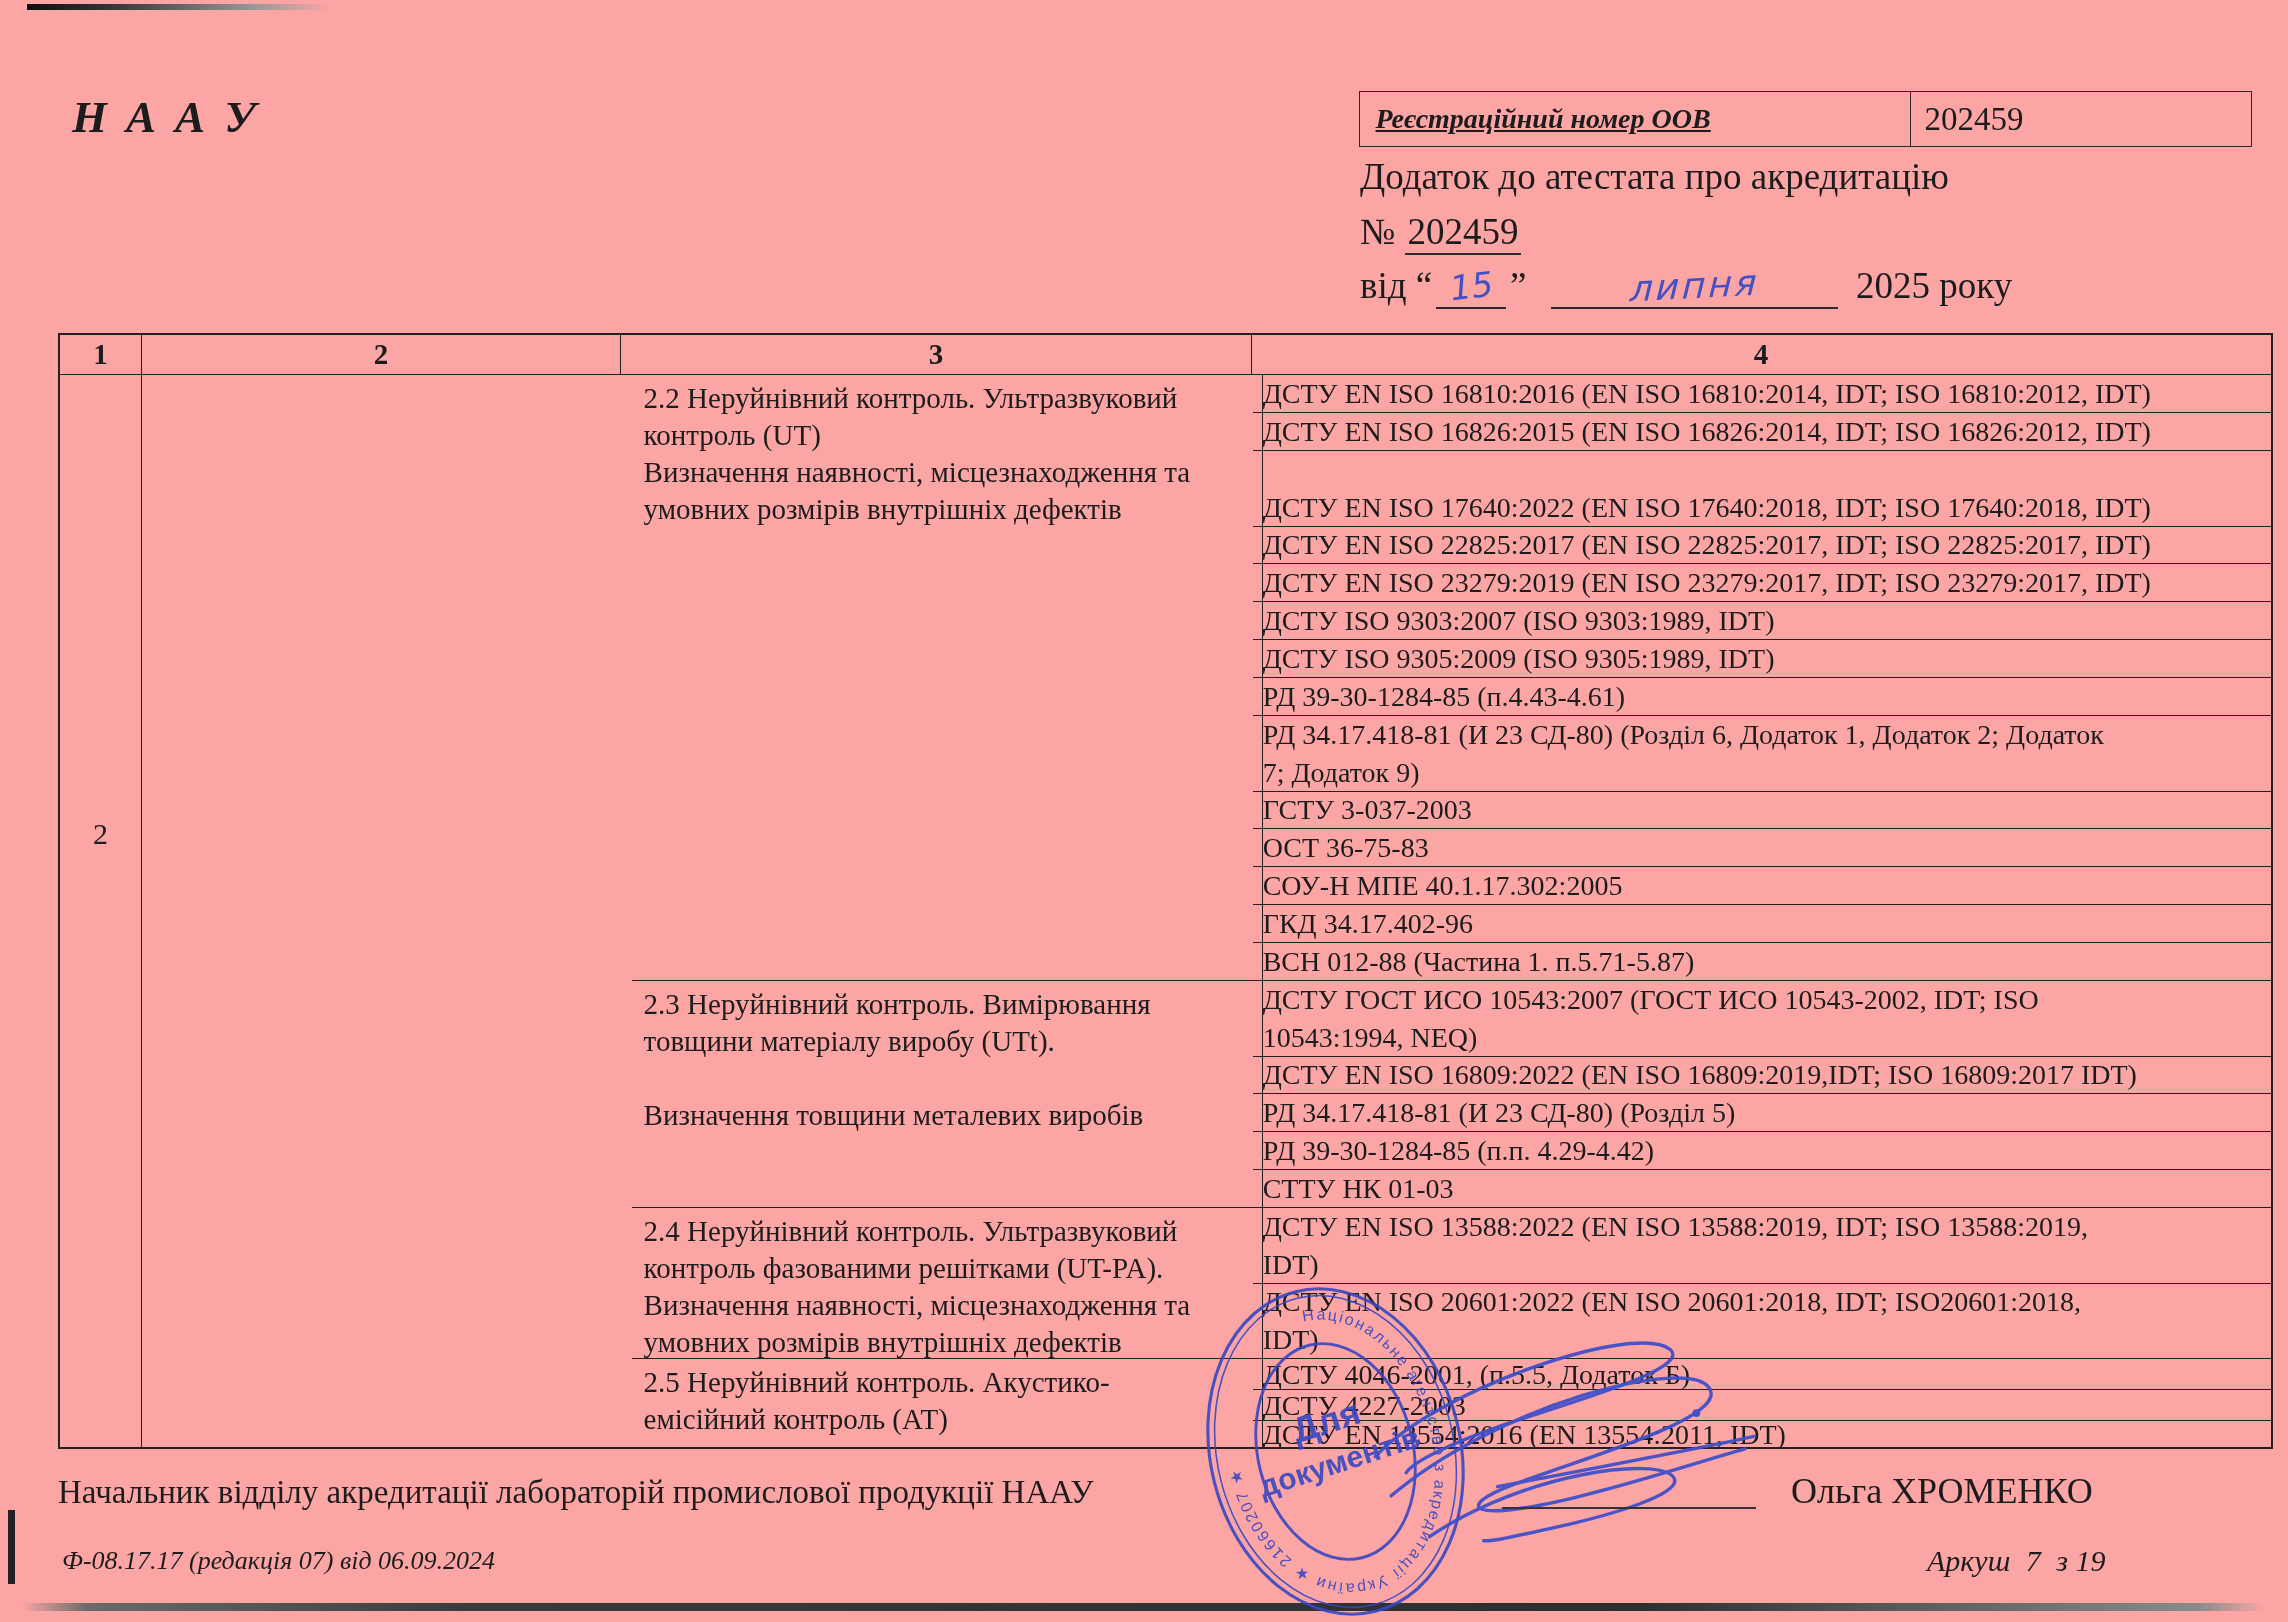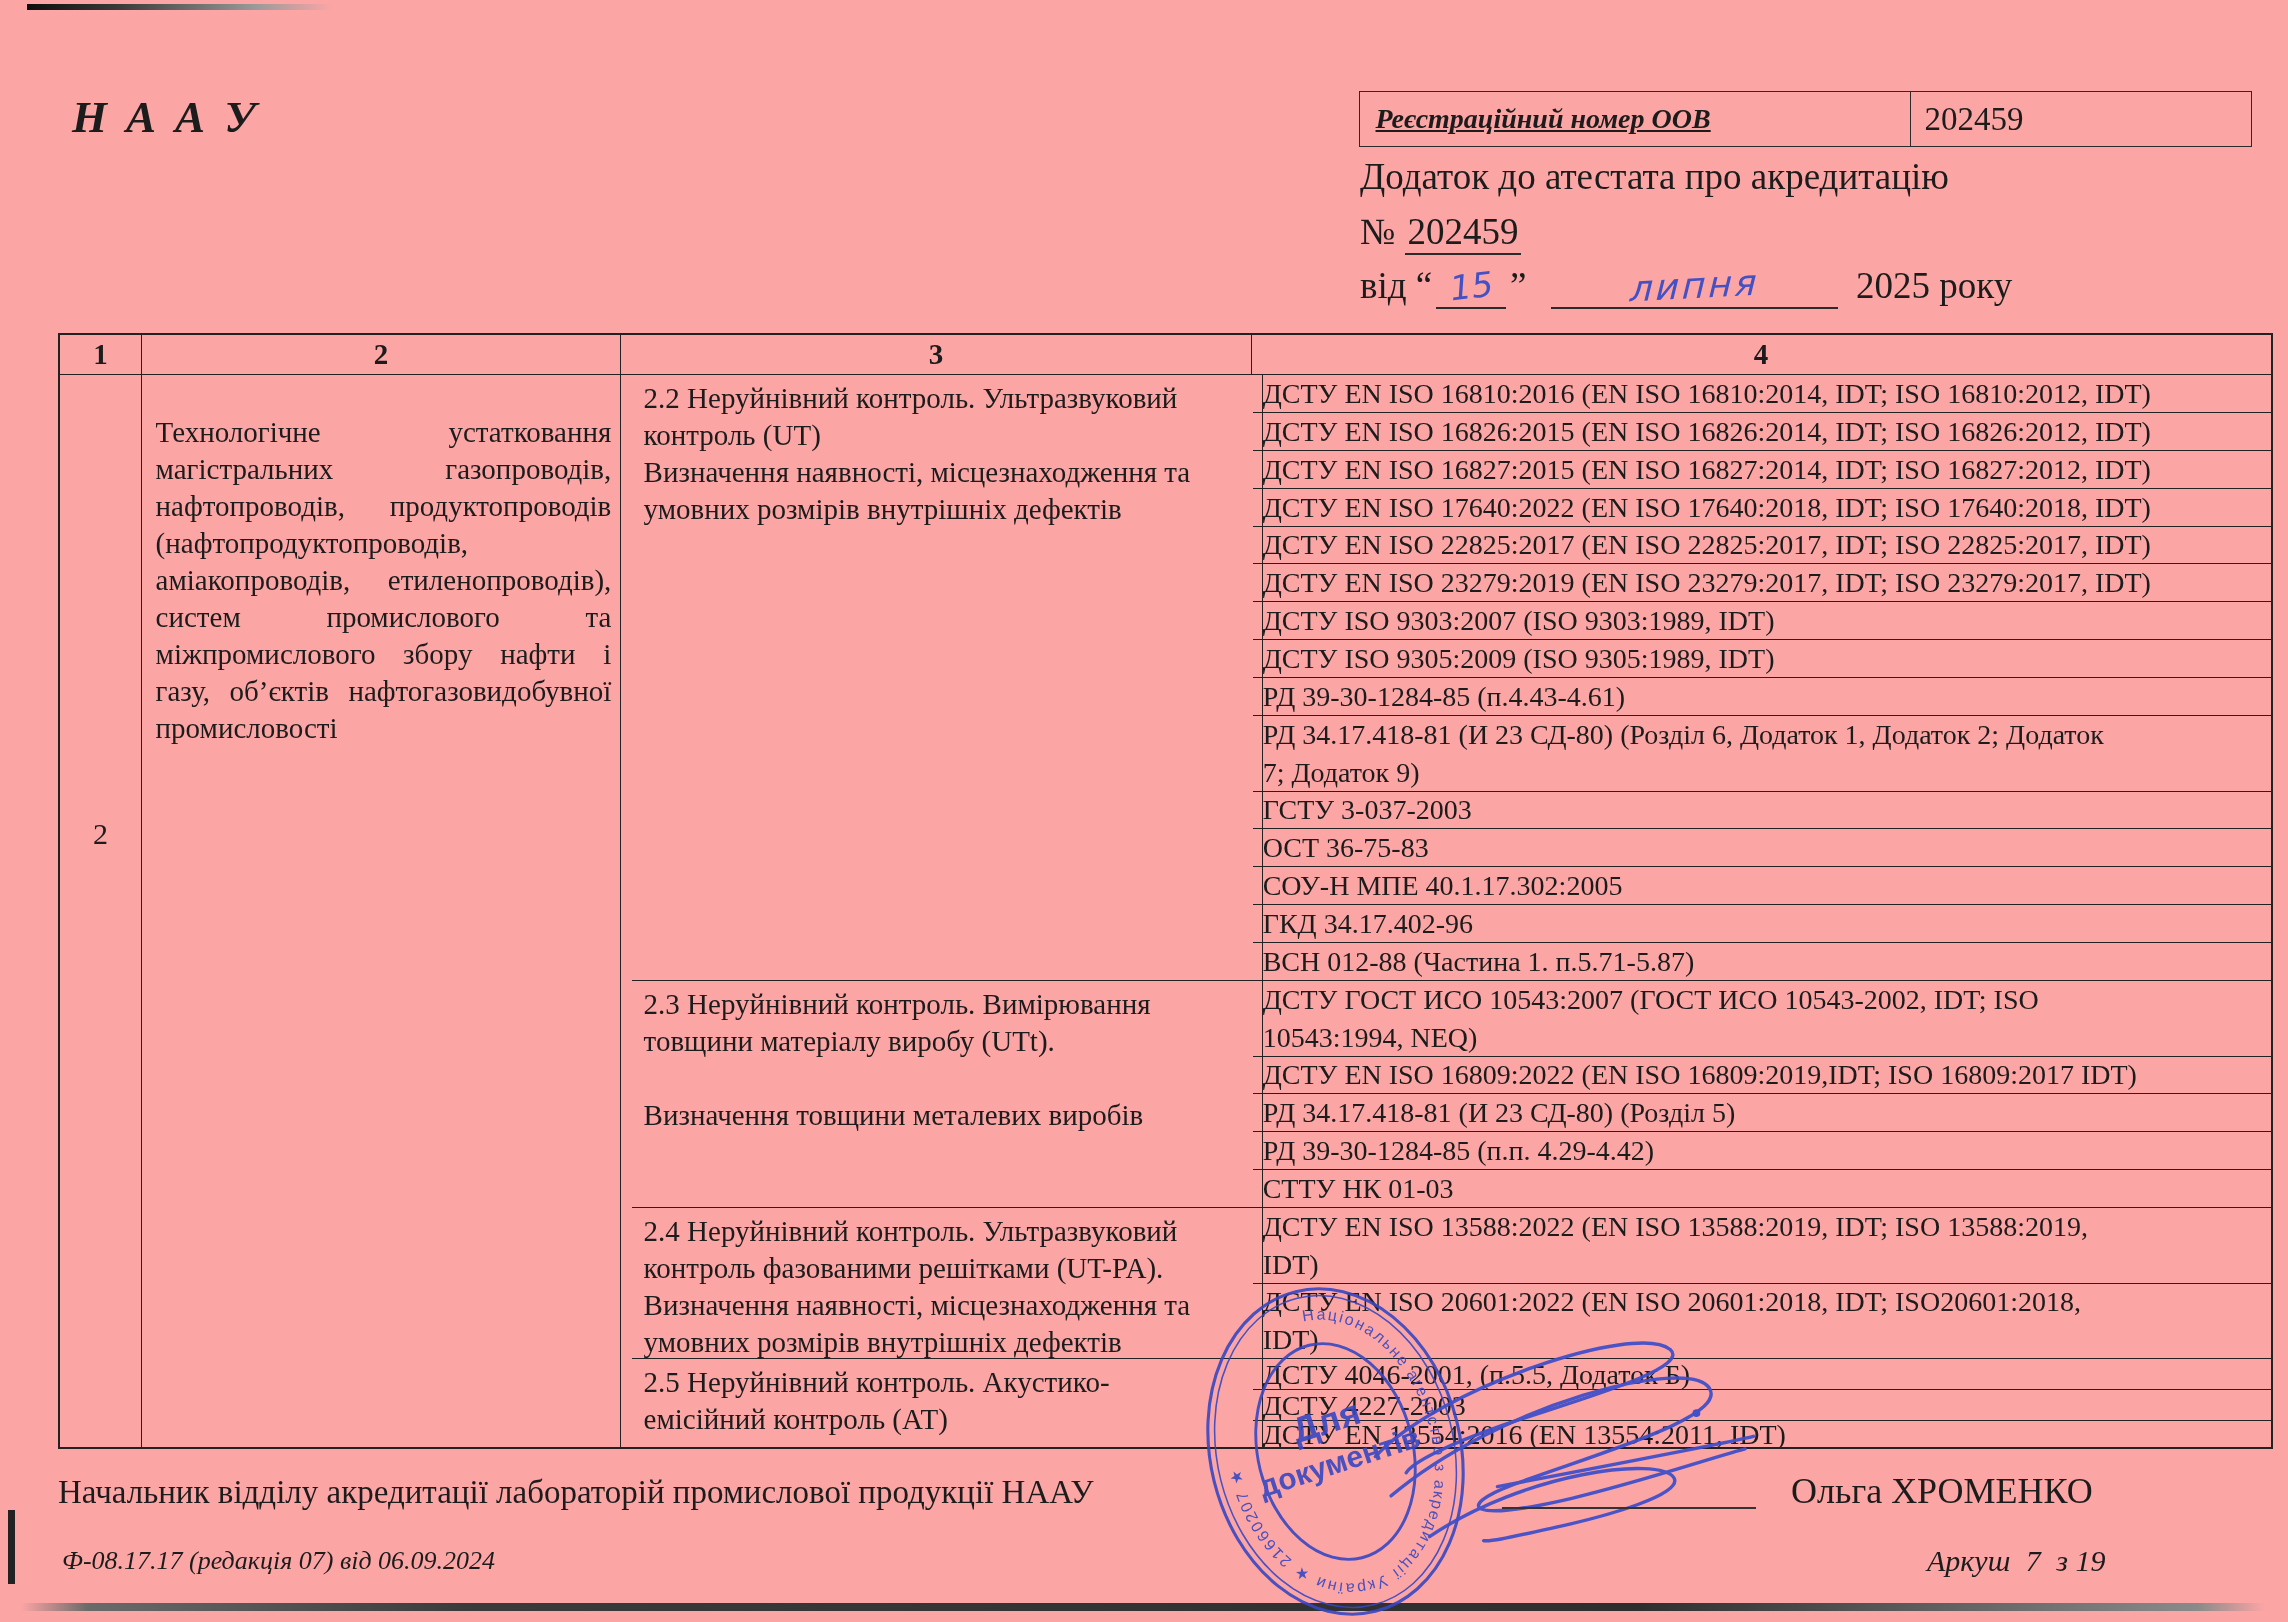--- a/index.html
+++ b/index.html
@@ -95,29 +95,27 @@
     <div class="thead">
       <div class="th th1">1</div>
       <div class="th th2">2</div>
       <div class="th th3">3</div>
       <div class="th th4">4</div>
     </div>
     <div class="tbody" id="tbody">
       <div class="cell c1">
           <span>2</span>
         </div>
-      <div class="cell c2">Технологічне устатковання магістральних газопроводів, нафтопроводів, продуктопроводів (нафтопродуктопроводів, аміакопроводів, етиленопроводів), систем промислового та міжпромислового збору нафти і газу, об’єктів нафтогазовидобувної промисловості</div>
 
     <div class="cell sec-cell bb" style="top: 0px; height: 606px;">2.2 Неруйнівний контроль. Ультразвуковий
 контроль (UT)
 Визначення наявності, місцезнаходження та
 умовних розмірів внутрішніх дефектів</div>
         <div class="cell std-cell bb" style="top: 0px; height: 38px; line-height: 38px;">ДСТУ EN ISO 16810:2016 (EN ISO 16810:2014, IDT; ISO 16810:2012, IDT)</div>
         <div class="cell std-cell bb" style="top: 38px; height: 38px; line-height: 38px;">ДСТУ EN ISO 16826:2015 (EN ISO 16826:2014, IDT; ISO 16826:2012, IDT)</div>
-        <div class="cell std-cell bb" style="top: 76px; height: 38px; line-height: 38px;">ДСТУ EN ISO 16827:2015 (EN ISO 16827:2014, IDT; ISO 16827:2012, IDT)</div>
         <div class="cell std-cell bb" style="top: 114px; height: 38px; line-height: 38px;">ДСТУ EN ISO 17640:2022 (EN ISO 17640:2018, IDT; ISO 17640:2018, IDT)</div>
         <div class="cell std-cell bb" style="top: 151px; height: 38px; line-height: 38px;">ДСТУ EN ISO 22825:2017 (EN ISO 22825:2017, IDT; ISO 22825:2017, IDT)</div>
         <div class="cell std-cell bb" style="top: 189px; height: 38px; line-height: 38px;">ДСТУ EN ISO 23279:2019 (EN ISO 23279:2017, IDT; ISO 23279:2017, IDT)</div>
         <div class="cell std-cell bb" style="top: 227px; height: 38px; line-height: 38px;">ДСТУ ISO 9303:2007 (ISO 9303:1989, IDT)</div>
         <div class="cell std-cell bb" style="top: 265px; height: 38px; line-height: 38px;">ДСТУ ISO 9305:2009 (ISO 9305:1989, IDT)</div>
         <div class="cell std-cell bb" style="top: 303px; height: 38px; line-height: 38px;">РД 39-30-1284-85 (п.4.43-4.61)</div>
         <div class="cell std-cell bb" style="top: 341px; height: 76px; line-height: 38px;">РД 34.17.418-81 (И 23 СД-80) (Розділ 6, Додаток 1, Додаток 2; Додаток
 7; Додаток 9)</div>
         <div class="cell std-cell bb" style="top: 416px; height: 38px; line-height: 38px;">ГСТУ 3-037-2003</div>
         <div class="cell std-cell bb" style="top: 454px; height: 38px; line-height: 38px;">ОСТ 36-75-83</div>

